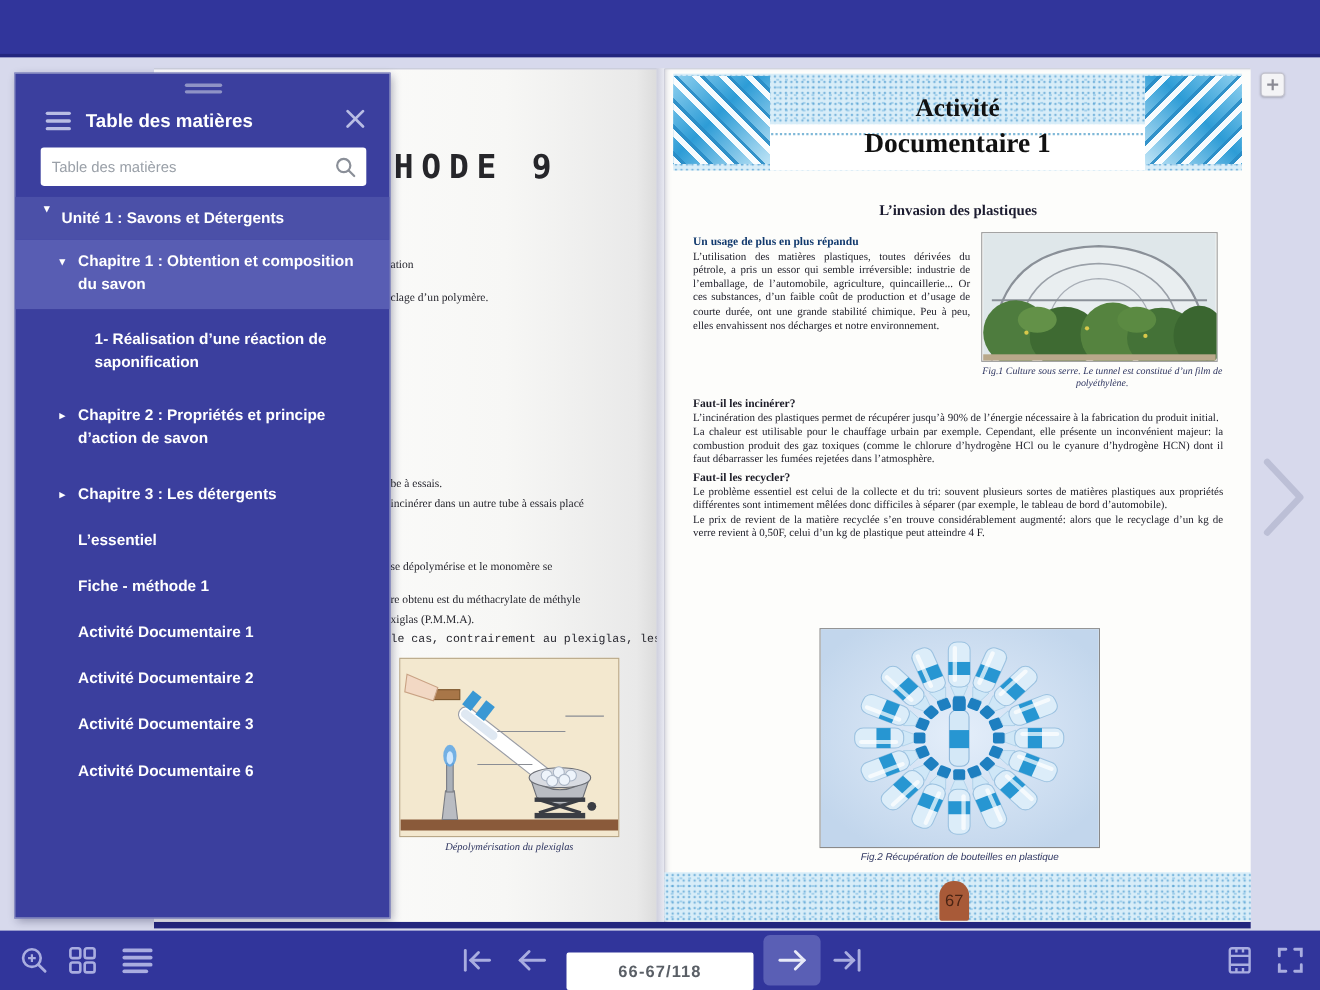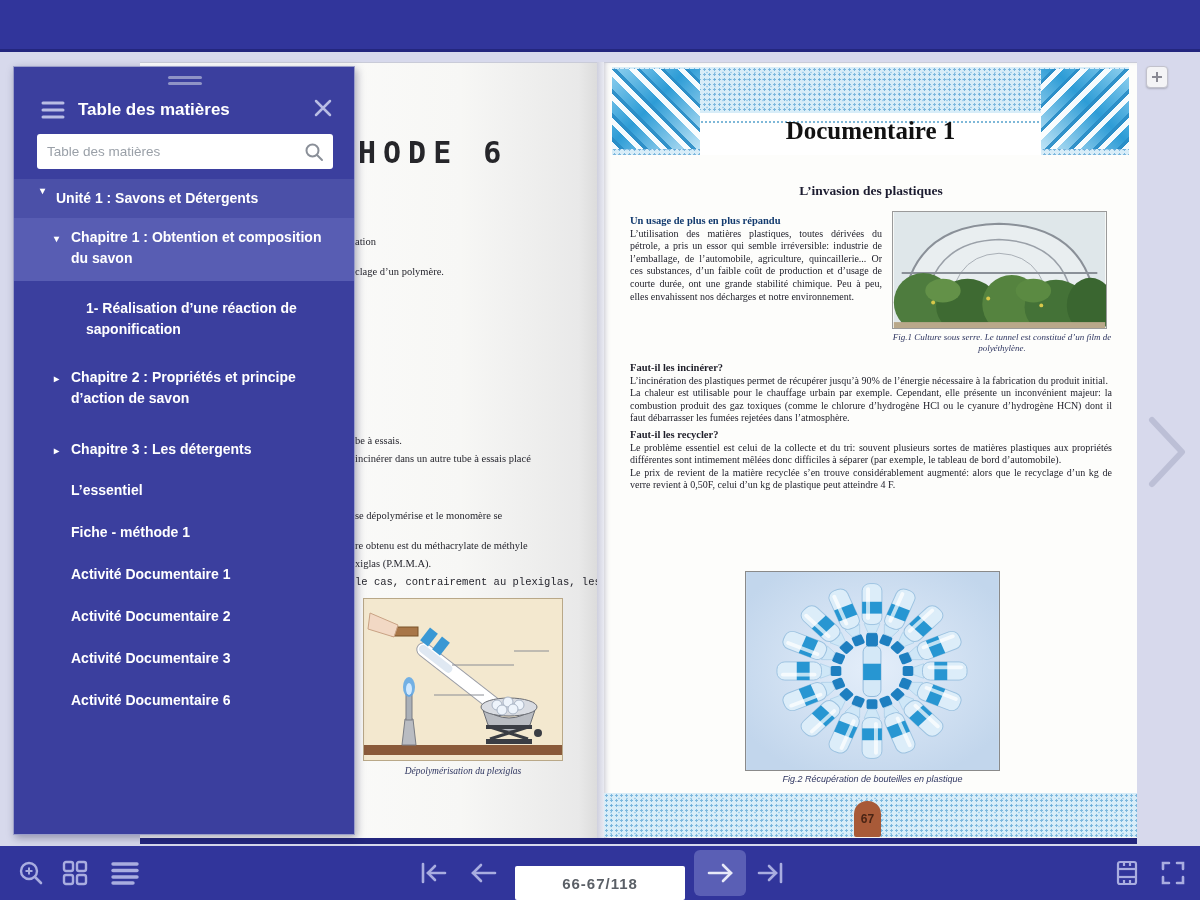--- a/index.html
+++ b/index.html
@@ -46,21 +46,21 @@
   .rp-h { font-weight:bold; font-size:10.5px; margin-top:4px; }
   .rp-h.blue { color:#123a6e; }
   .cols { display:flex; gap:10px; }
   .col-text { width:252px; }
   .col-fig { width:220px; }
   .fig1-photo { width:215px; height:118px; border:1px solid #9a9a9a; display:block; }
   .fig-cap { font-style:italic; font-size:9px; line-height:11px; text-align:center; color:#2e3560; margin-top:3px; }
   .fig2-wrap { position:absolute; left:141px; top:508px; width:255px; }
   .fig2-img { width:255px; height:200px; border:1px solid #8a8a8a; display:block; }
   .rp-footer { position:absolute; left:0; top:730px; width:533px; height:44px; }
-  .badge { position:absolute; left:250px; top:8px; width:27px; height:36px; background:#a85a38; border-radius:13px 13px 2px 2px; display:flex; align-items:center; justify-content:center; font-size:12px; font-weight:bold; color:#4a2414; }
+  .badge { position:absolute; left:250px; top:8px; width:27px; height:36px; background:#a85a38; border-radius:13px 13px 2px 2px; display:flex; align-items:center; justify-content:center; font-size:15px; font-weight:normal; color:#4a2414; }
 
   .plus-btn { position:absolute; left:1146px; top:66px; width:22px; height:22px; background:#f4f4f6; border:1px solid #c2c2cc; border-radius:4px; z-index:6; display:flex; align-items:center; justify-content:center; box-shadow:0 1px 2px rgba(0,0,0,.2); cursor:pointer; }
   .chevron-right { position:absolute; left:1144px; top:412px; width:46px; height:80px; z-index:6; cursor:pointer; }
 
   
   .sidebar { position:absolute; left:13px; top:66px; width:342px; height:769px; background:#3b3f9e; border:1px solid #9a9ec9; box-shadow:2px 3px 8px rgba(20,20,60,.35); z-index:10; color:#fff; }
   .handle { position:absolute; left:154px; top:9px; width:34px; height:10px; }
   .handle i { display:block; height:3px; background:#8f93c6; border-radius:2px; margin-bottom:3px; }
   .sb-header { position:absolute; left:0; top:26px; width:100%; height:34px; display:flex; align-items:center; }
   .sb-title { font-size:17px; font-weight:bold; color:#fff; margin-left:10px; }
@@ -84,21 +84,21 @@
 </head>
 <body>
 
 <div id="app">
 
   <div class="top-bar"></div>
 
   <div class="spread">
 
     <div class="page-left">
-      <div class="lp-title">HODE 6</div>
+      <div class="lp-title">HODE 9</div>
       <div class="lp-frag lp-bold" style="top:173px;">ation</div>
       <div class="lp-frag" style="top:203px;">clage d’un polymère.</div>
       <div class="lp-frag" style="top:372px;">be à essais.</div>
       <div class="lp-frag" style="top:390px;">incinérer dans un autre tube à essais placé</div>
       <div class="lp-frag" style="top:447px;">se dépolymérise et le monomère se</div>
       <div class="lp-frag" style="top:477px;">re obtenu est du méthacrylate de méthyle</div>
       <div class="lp-frag" style="top:495px;">xiglas (P.M.M.A).</div>
       <div class="lp-frag" style="top:513px;font-family:Liberation Mono, monospace;">le cas, contrairement au plexiglas, les P.S</div>
 
       <div class="lp-fig">
@@ -144,20 +144,21 @@
 
     <div class="gutter"></div>
 
     <div class="page-right">
 
       <div class="rp-band speckle">
         <div class="rp-band-white"></div>
         <div class="rp-dotted"></div>
         <div class="corner l"></div>
         <div class="corner r"></div>
+        <div class="rp-t1">Activité</div>
         <div class="rp-t2">Documentaire 1</div>
       </div>
 
       <div class="rp-doc-title">L’invasion des plastiques</div>
 
       <div class="rp-body">
         <div class="cols">
           <div class="col-text">
             <div class="rp-h blue">Un usage de plus en plus répandu</div>
             <div>L’utilisation des matières plastiques, toutes dérivées du pétrole, a pris un essor qui semble irréversible: industrie de l’emballage, de l’automobile, agriculture, quincaillerie... Or ces substances, d’un faible coût de production et d’usage de courte durée, ont une grande stabilité chimique. Peu à peu, elles envahissent nos décharges et notre environnement.</div>

